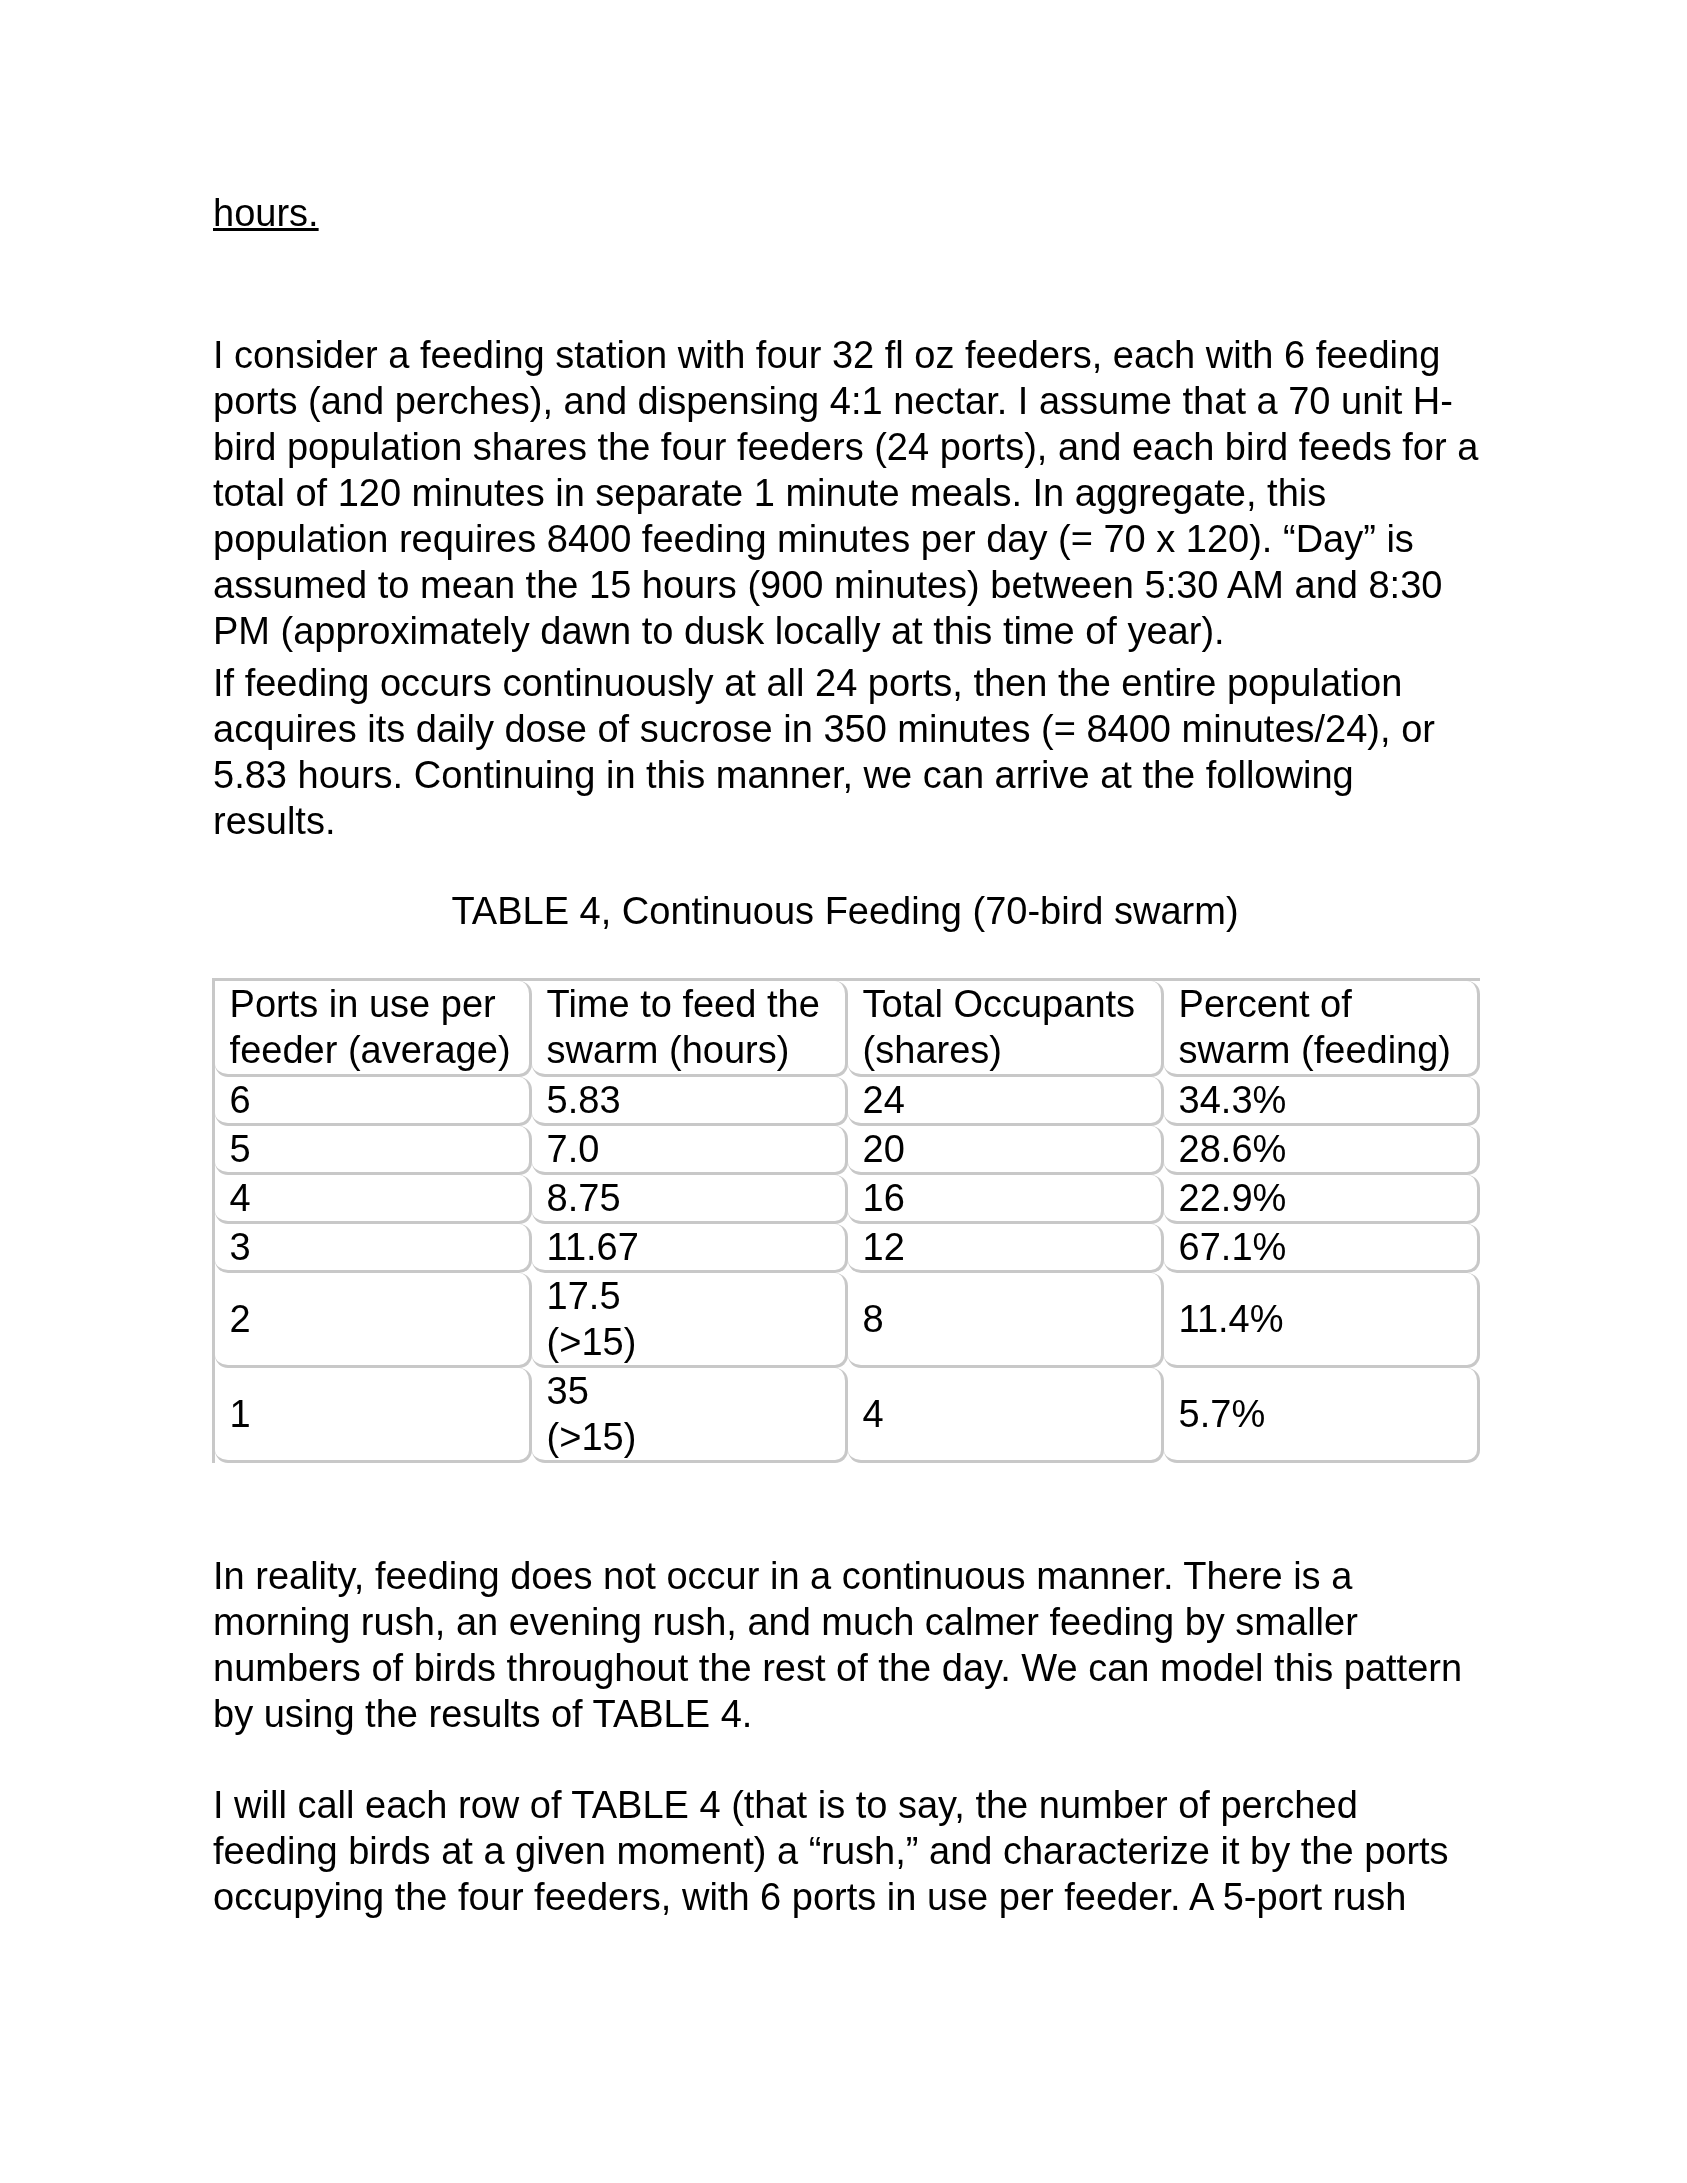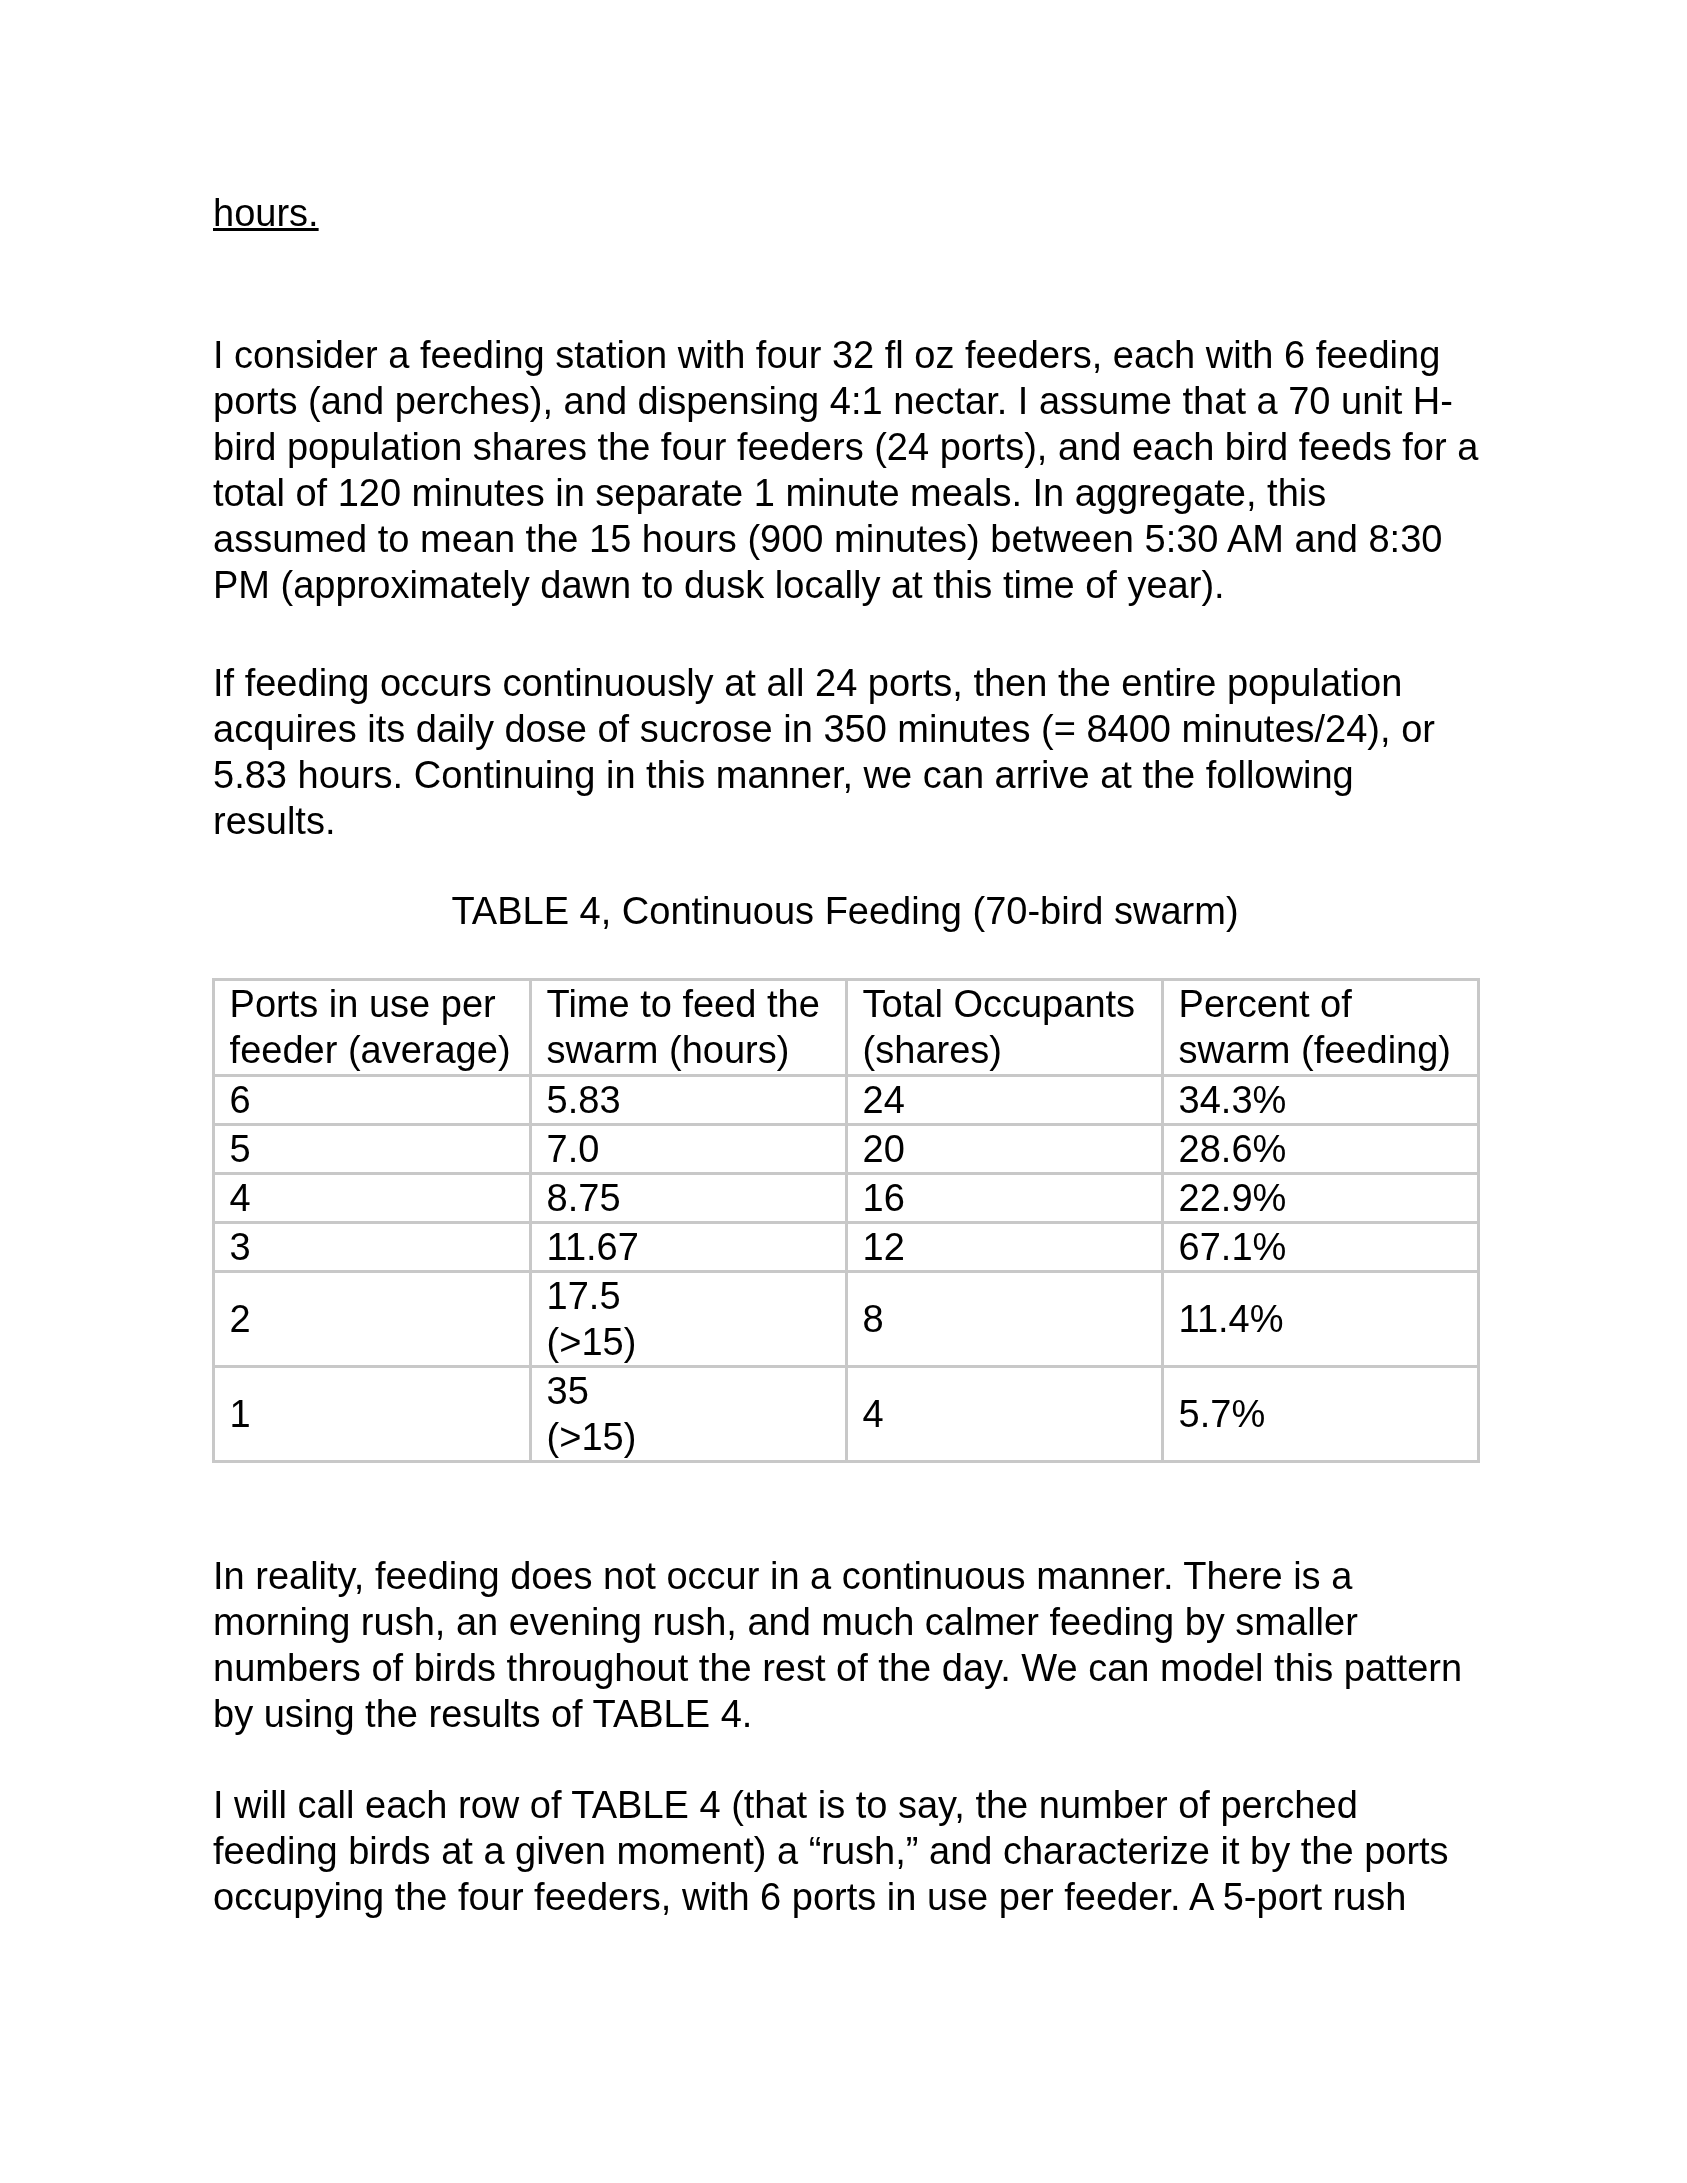--- a/index.html
+++ b/index.html
@@ -54,20 +54,21 @@
   table.data-table td, table.data-table th {
     border-right: 3.3px solid #c8c8c8;
     border-bottom: 3.3px solid #c8c8c8;
     padding: 0 6.6px 0 14.6px;
     font-size: 38px;
     line-height: 46px;
     font-weight: normal;
     text-align: left;
     vertical-align: middle;
     overflow: hidden;
+    border-radius: 13px;
   }
   table.data-table th {
     height: 93px;
     vertical-align: top;
   }
   table.data-table tr.short td { height: 46px; }
   table.data-table tr.tall td { height: 91px; }
   .cell-line { display: block; }
 </style>
 </head>
@@ -75,20 +76,21 @@
 
 <div class="para" style="top: 190px; text-decoration: underline;">
   <span class="line">hours.</span>
 </div>
 
 <div class="para" style="top: 294px; margin-top: 38px;">
   <span class="line">I consider a feeding station with four 32 fl oz feeders, each with 6 feeding</span>
   <span class="line">ports (and perches), and dispensing 4:1 nectar. I assume that a 70 unit H-</span>
   <span class="line">bird population shares the four feeders (24 ports), and each bird feeds for a</span>
   <span class="line">total of 120 minutes in separate 1 minute meals. In aggregate, this</span>
+  <span class="line">population requires 8400 feeding minutes per day (= 70 x 120). “Day” is</span>
   <span class="line">assumed to mean the 15 hours (900 minutes) between 5:30 AM and 8:30</span>
   <span class="line">PM (approximately dawn to dusk locally at this time of year).</span>
 </div>
 
 <div class="para" style="top: 660px;">
   <span class="line">If feeding occurs continuously at all 24 ports, then the entire population</span>
   <span class="line">acquires its daily dose of sucrose in 350 minutes (= 8400 minutes/24), or</span>
   <span class="line">5.83 hours. Continuing in this manner, we can arrive at the following</span>
   <span class="line">results.</span>
 </div>

